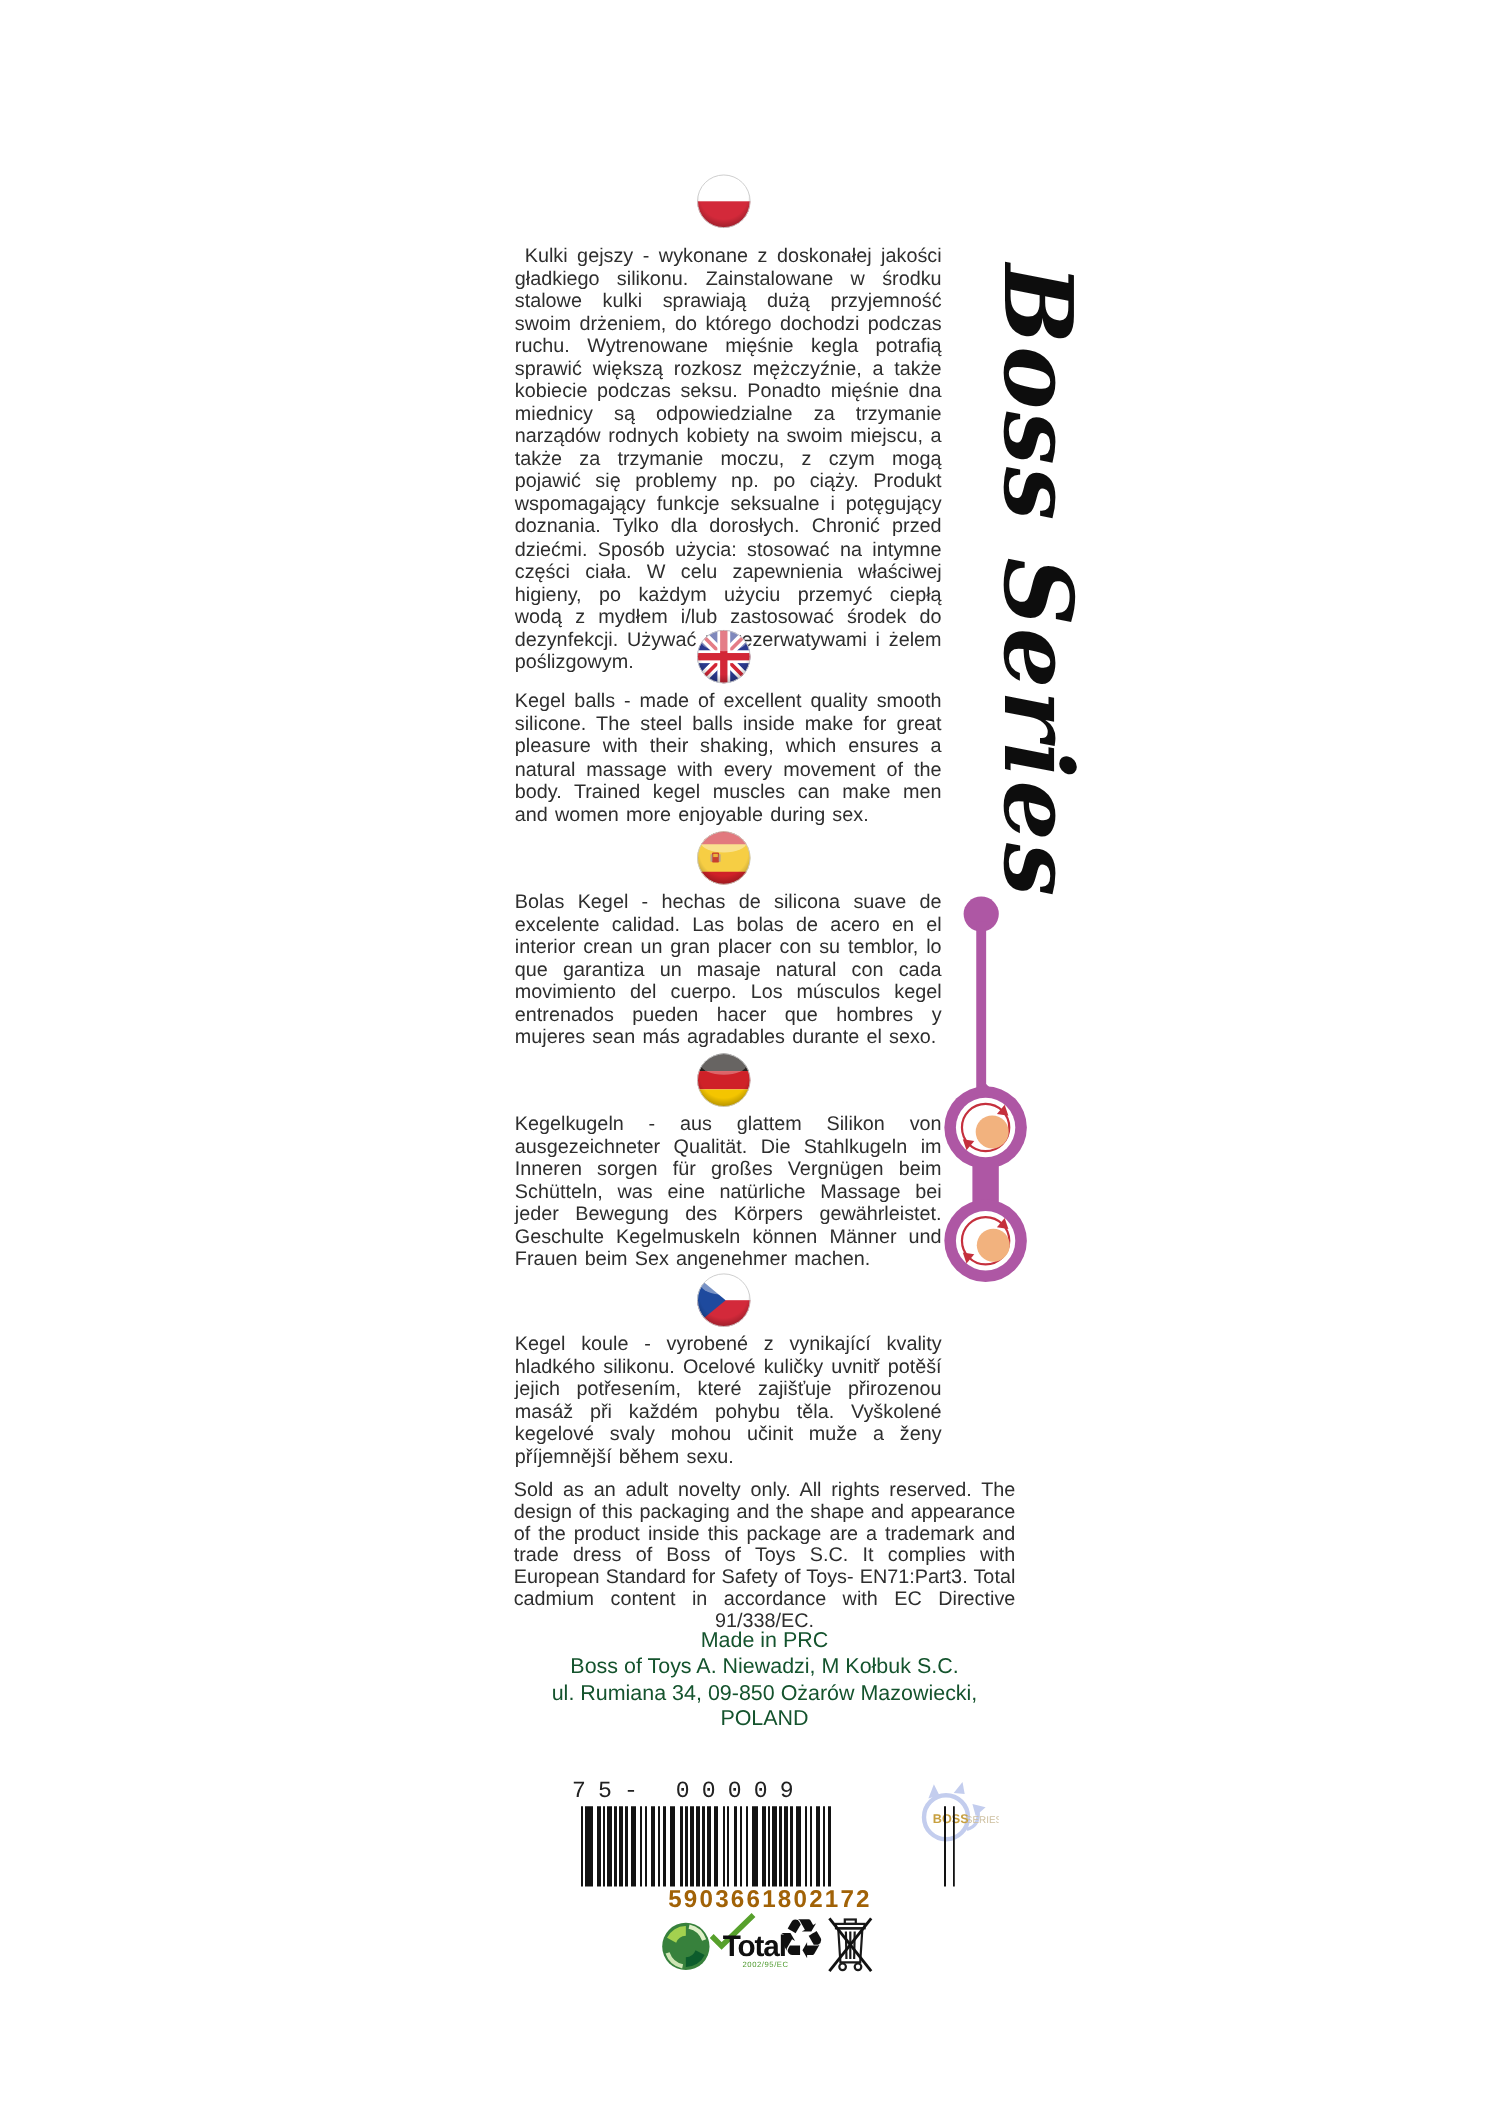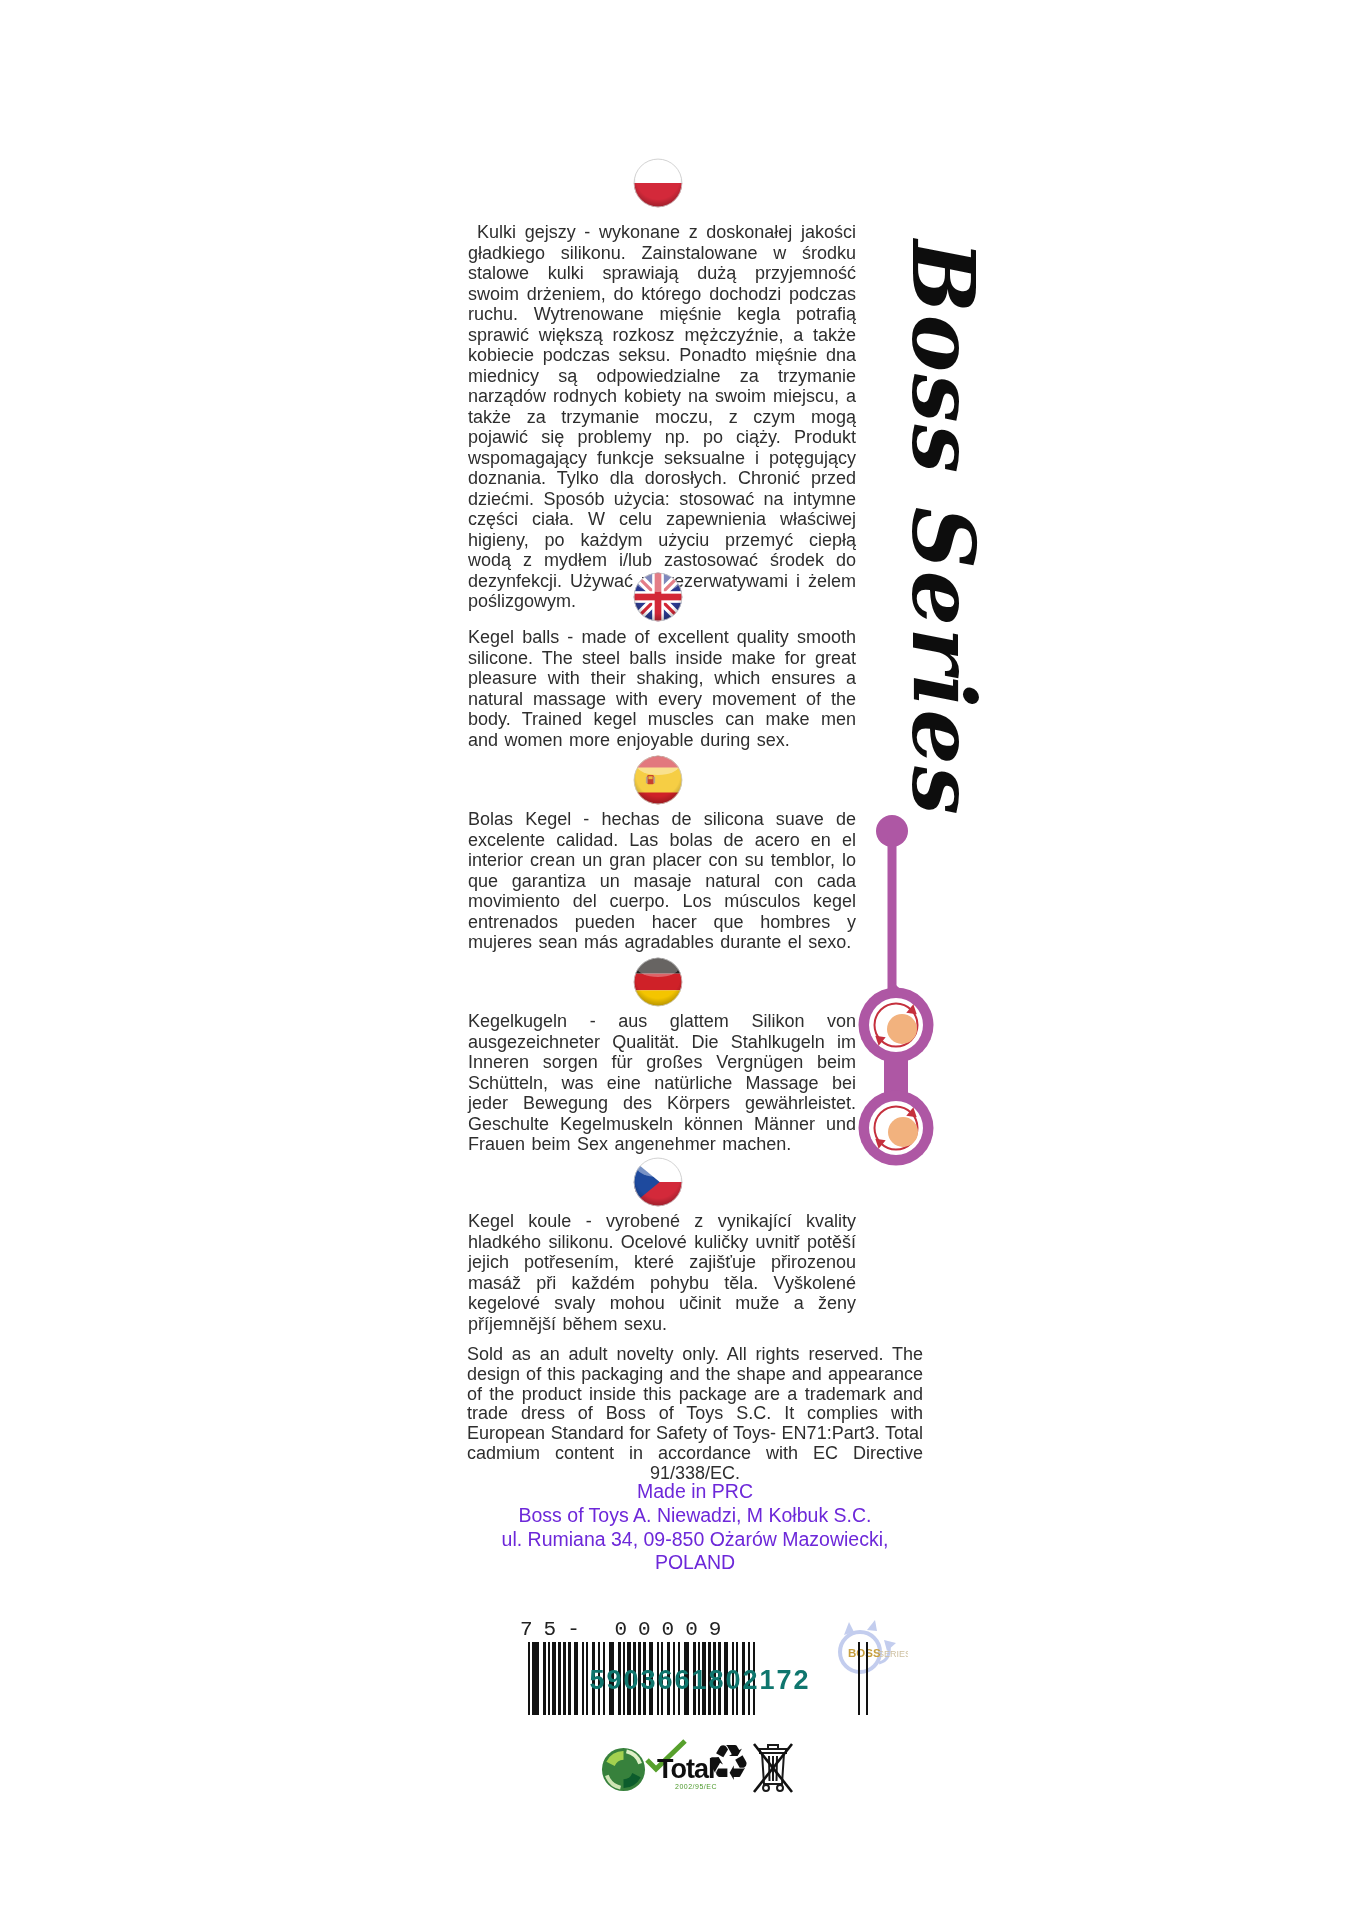--- a/index.html
+++ b/index.html
@@ -27,21 +27,21 @@
     font-size:18px;line-height:19.8px;
     text-align:justify;
     text-align-last:center;
     color:#2e2e2e;
   }
   .maker{
     position:absolute;
     left:445px;top:1480px;width:500px;
     text-align:center;
     font-size:19.5px;line-height:23.8px;
-    color:#6d28d9;
+    color:#14532d;
   }
   .brand-script{
     position:absolute;
     left:994px;top:240px;
     transform:rotate(90deg);
     transform-origin:0 0;
     font-family:"DejaVu Serif", serif;
     font-style:italic;
     font-weight:bold;
     font-size:86px;
@@ -52,25 +52,25 @@
   .code-top{
     position:absolute;
     left:520px;top:1618px;width:360px;
     font-family:"Liberation Mono", monospace;
     font-size:21px;
     letter-spacing:11px;
     color:#222;
   }
   .ean{
     position:absolute;
-    left:520px;top:1665px;width:360px;
+    left:520px;top:1714px;width:360px;
     text-align:center;
-    font-size:27px;font-weight:bold;
+    font-size:22px;font-weight:bold;
     letter-spacing:2px;
-    color:#0f766e;
+    color:#a16207;
   }
   .barcode-box{position:absolute;left:528px;top:1642px;width:340px;height:73px;}
   .rohs-wrap{position:absolute;left:649px;top:1752px;width:74px;height:42px;}
   .rohs-text{
     position:absolute;left:8px;top:2px;
     font-size:27px;font-weight:bold;color:#0f0f0f;letter-spacing:-1px;
     font-family:"Liberation Sans", sans-serif;
   }
   .rohs-dir{
     position:absolute;left:26px;top:31px;

